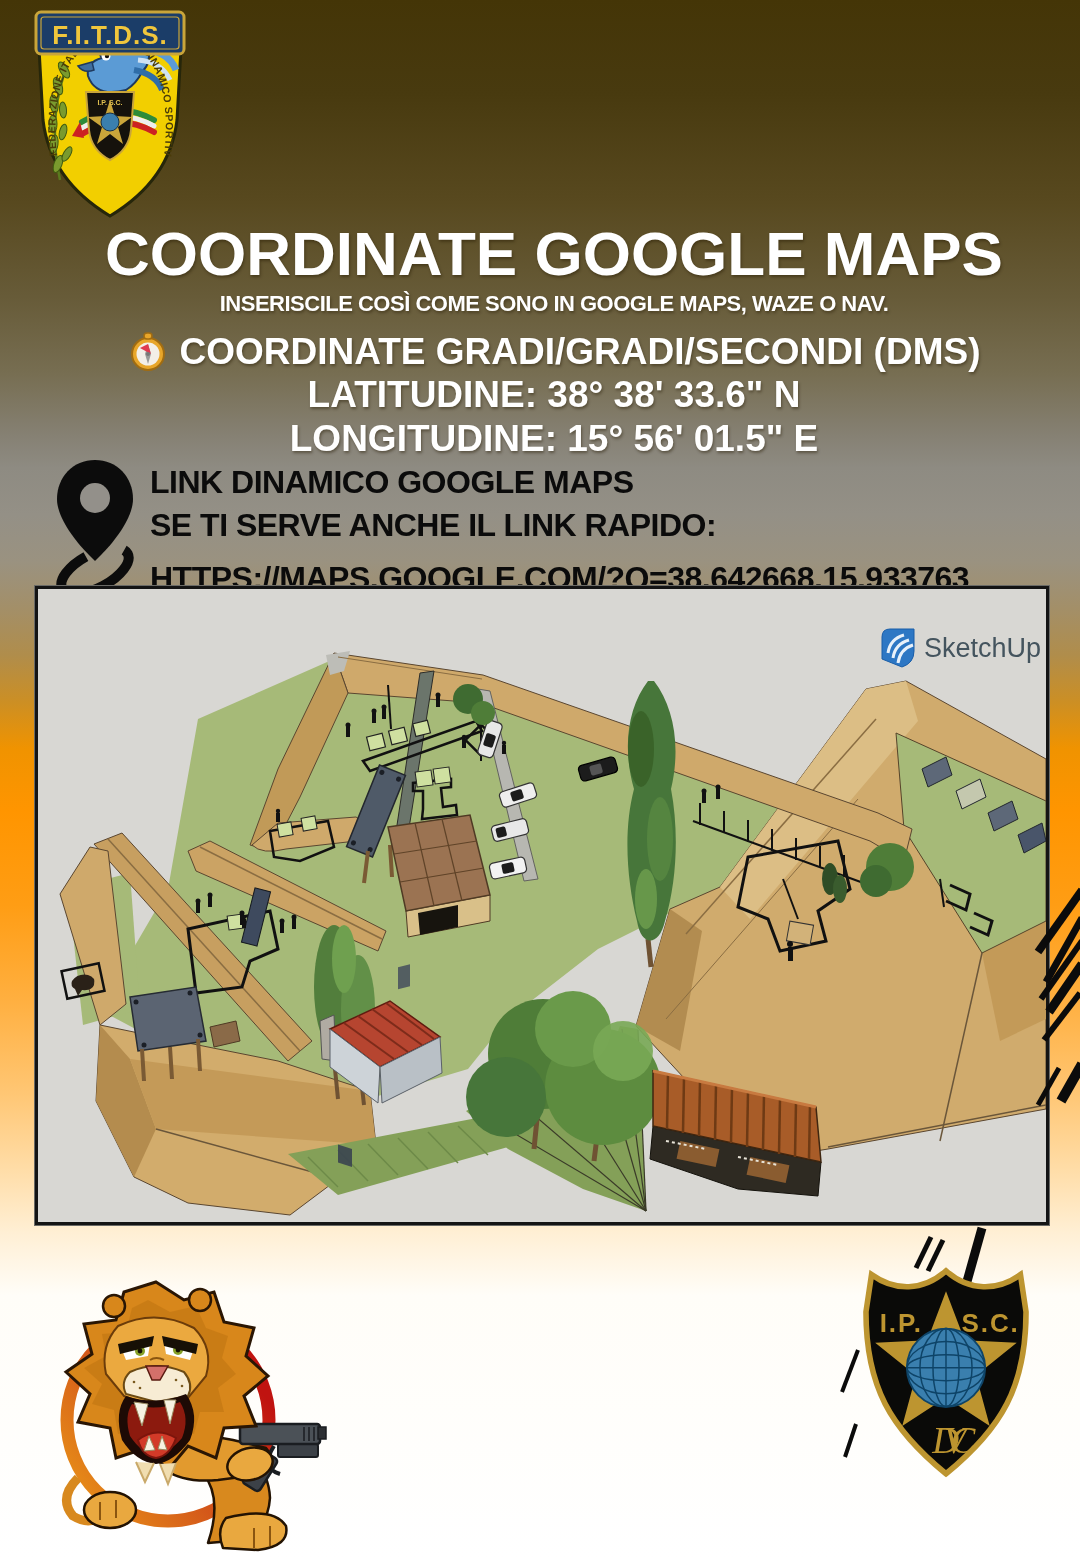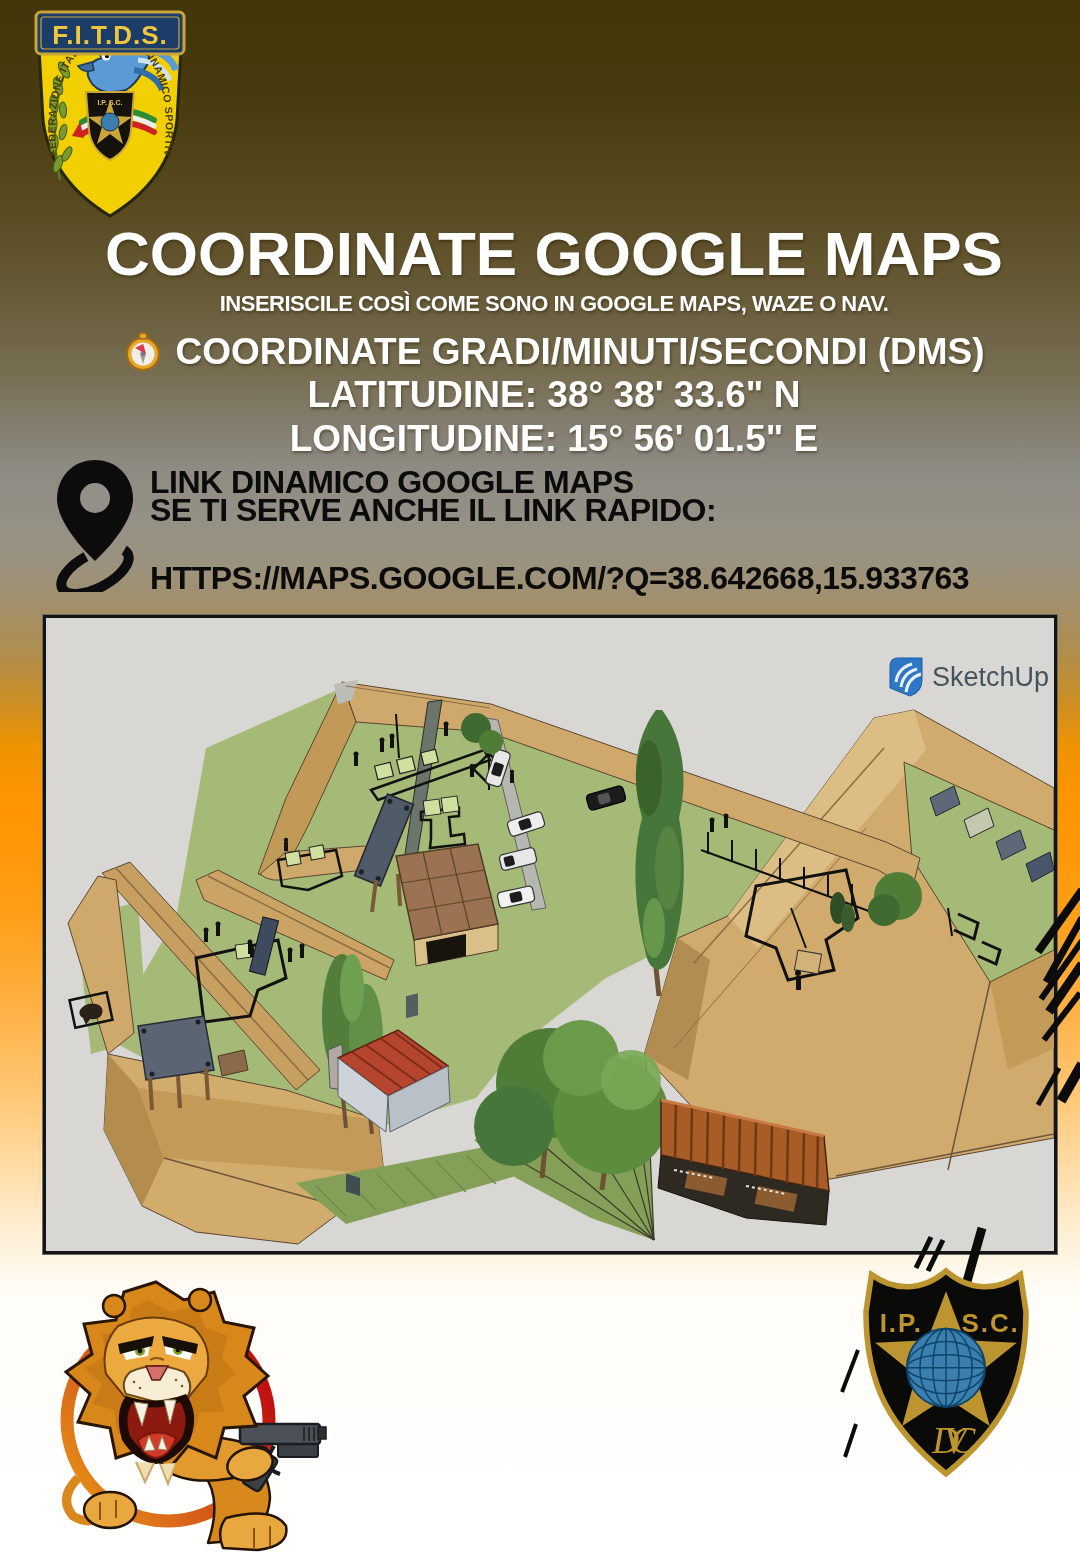--- a/index.html
+++ b/index.html
@@ -14,23 +14,23 @@
   }
   .hdr{position:absolute;left:0;width:100%;text-align:center;color:#fff;font-weight:bold;
        text-shadow:1px 2px 3px rgba(35,25,0,.45);white-space:nowrap;margin-left:14px;}
   .title{top:218px;font-size:62px;letter-spacing:0px;}
   .subtitle{top:291px;font-size:22px;letter-spacing:-0.5px;}
   .dmsrow{top:331px;font-size:37px;display:flex;align-items:center;justify-content:center;gap:12px;}
   .lat{top:374px;font-size:37px;}
   .lon{top:418px;font-size:37px;}
   .linkline{position:absolute;left:150px;color:#0b0b0b;font-weight:bold;font-size:32px;
             letter-spacing:-0.5px;white-space:nowrap;}
-  .l1{top:464px;} .l2{top:492px;} .l3{top:560px;}
-  .figure{position:absolute;left:35px;top:615px;width:1008px;height:633px;
-          border:3px solid #141414;background:#d8d7d3;box-shadow:0 0 0 1px #6a6a66;margin-left:8px;}
+  .l1{top:464px;} .l2{top:507px;} .l3{top:560px;}
+  .figure{position:absolute;left:35px;top:586px;width:1008px;height:633px;
+          border:3px solid #141414;background:#d8d7d3;box-shadow:0 0 0 1px #6a6a66;}
   .abs{position:absolute;}
   .nopointer{pointer-events:none;}
 </style>
 </head>
 <body>
 
 <div class="page">
 
   <svg class="abs" style="left:30px;top:4px;" width="160" height="214" viewBox="0 0 160 214">
     <path d="M8,26 L152,26 L147,116 Q140,176 80,212 Q20,176 13,116 Z" fill="#f2cf00" stroke="#26260a" stroke-width="3"></path>
@@ -93,21 +93,21 @@
 
   <div class="hdr dmsrow">
     <svg width="40" height="40" viewBox="0 0 40 40">
       <circle cx="20" cy="22" r="16" fill="#e8a62a" stroke="#a06c12" stroke-width="2"></circle>
       <rect x="16" y="1" width="8" height="6" rx="3" fill="#e8a62a" stroke="#a06c12" stroke-width="1.5"></rect>
       <circle cx="20" cy="22" r="11.5" fill="#f3efe8"></circle>
       <path d="M20,12 L23,22 L20,32 L17,22 Z" fill="#9a9a98"></path>
       <path d="M12,16 L23,22 L20,12 Z" fill="#e03a50"></path>
       <circle cx="20" cy="22" r="2" fill="#777"></circle>
     </svg>
-    <span>COORDINATE GRADI/MINUTI/SECONDI (DMS)</span>
+    <span>COORDINATE GRADI/GRADI/SECONDI (DMS)</span>
   </div>
 
   <div class="hdr lat">LATITUDINE: 38° 38' 33.6" N</div>
   <div class="hdr lon">LONGITUDINE: 15° 56' 01.5" E</div>
 
   <svg class="abs" style="left:50px;top:458px;" width="90" height="134" viewBox="0 0 90 134">
     <ellipse cx="45" cy="113" rx="37" ry="17" fill="none" stroke="#0c0c0c" stroke-width="10" stroke-dasharray="130 40" transform="rotate(-28 45 113)"></ellipse>
     <path d="M45,2 C23,2 7,19 7,41 C7,60 26,84 39,97 L45,103 L51,97 C64,84 83,60 83,41 C83,19 67,2 45,2 Z" fill="#0c0c0c"></path>
     <circle cx="45" cy="40" r="15" fill="#93908a"></circle>
   </svg>

